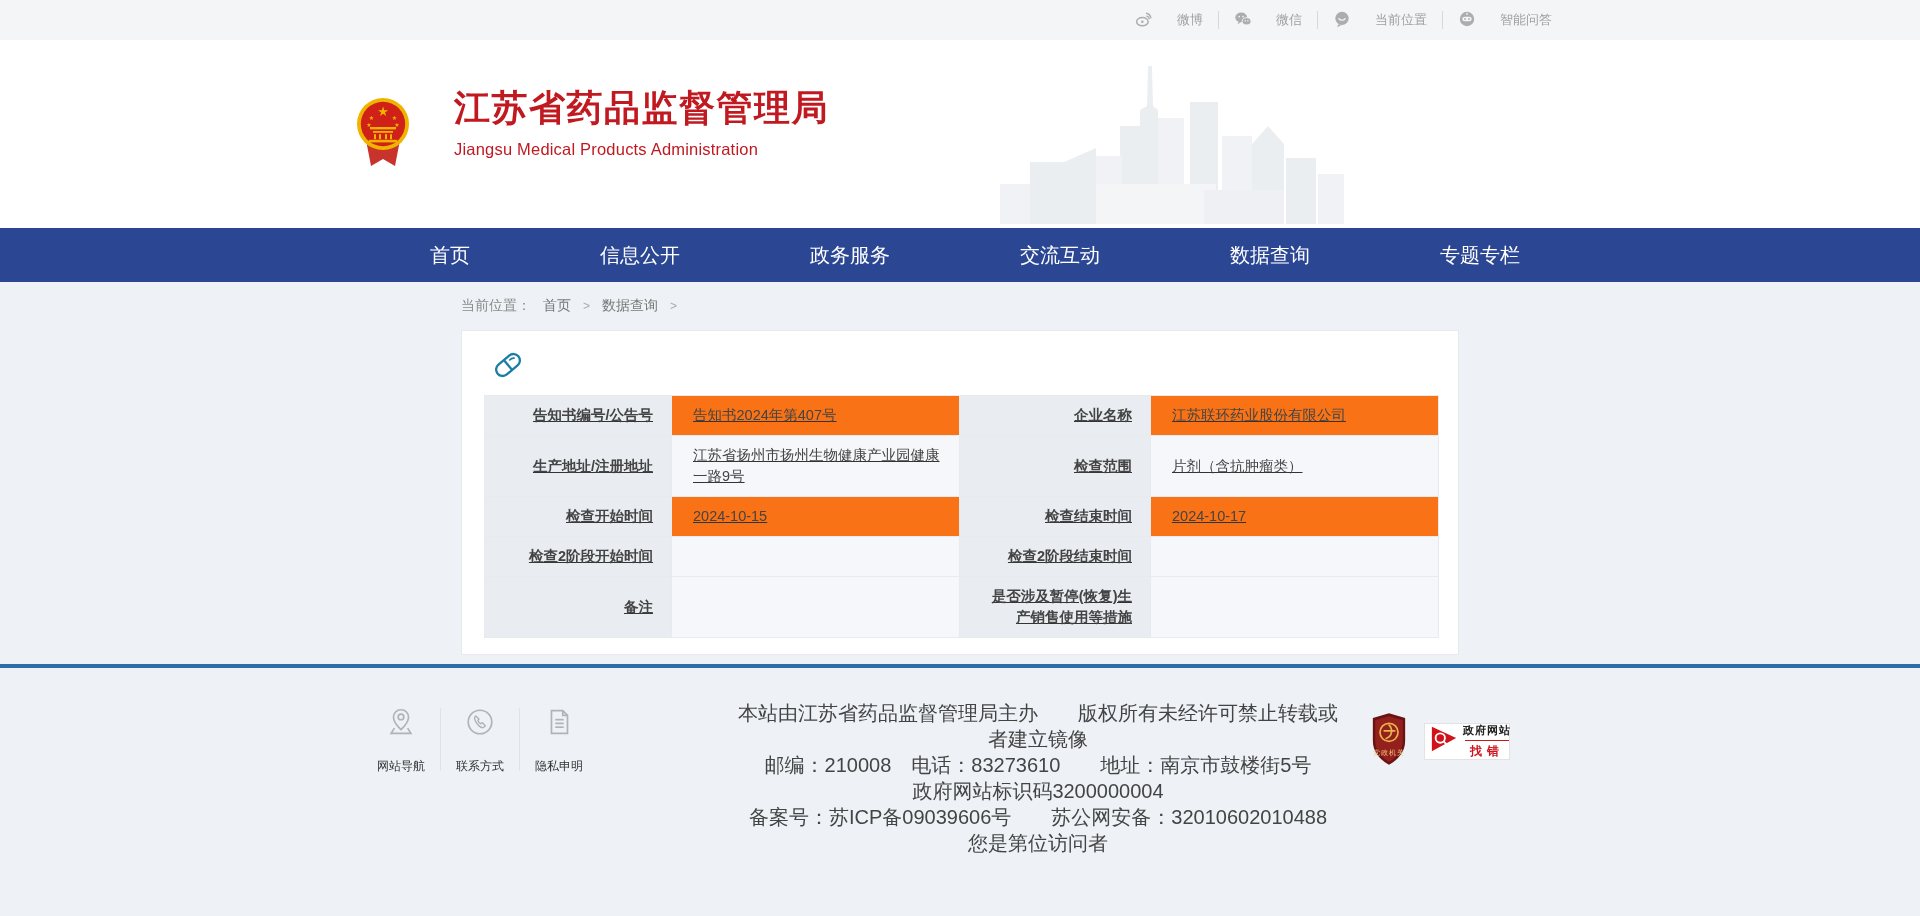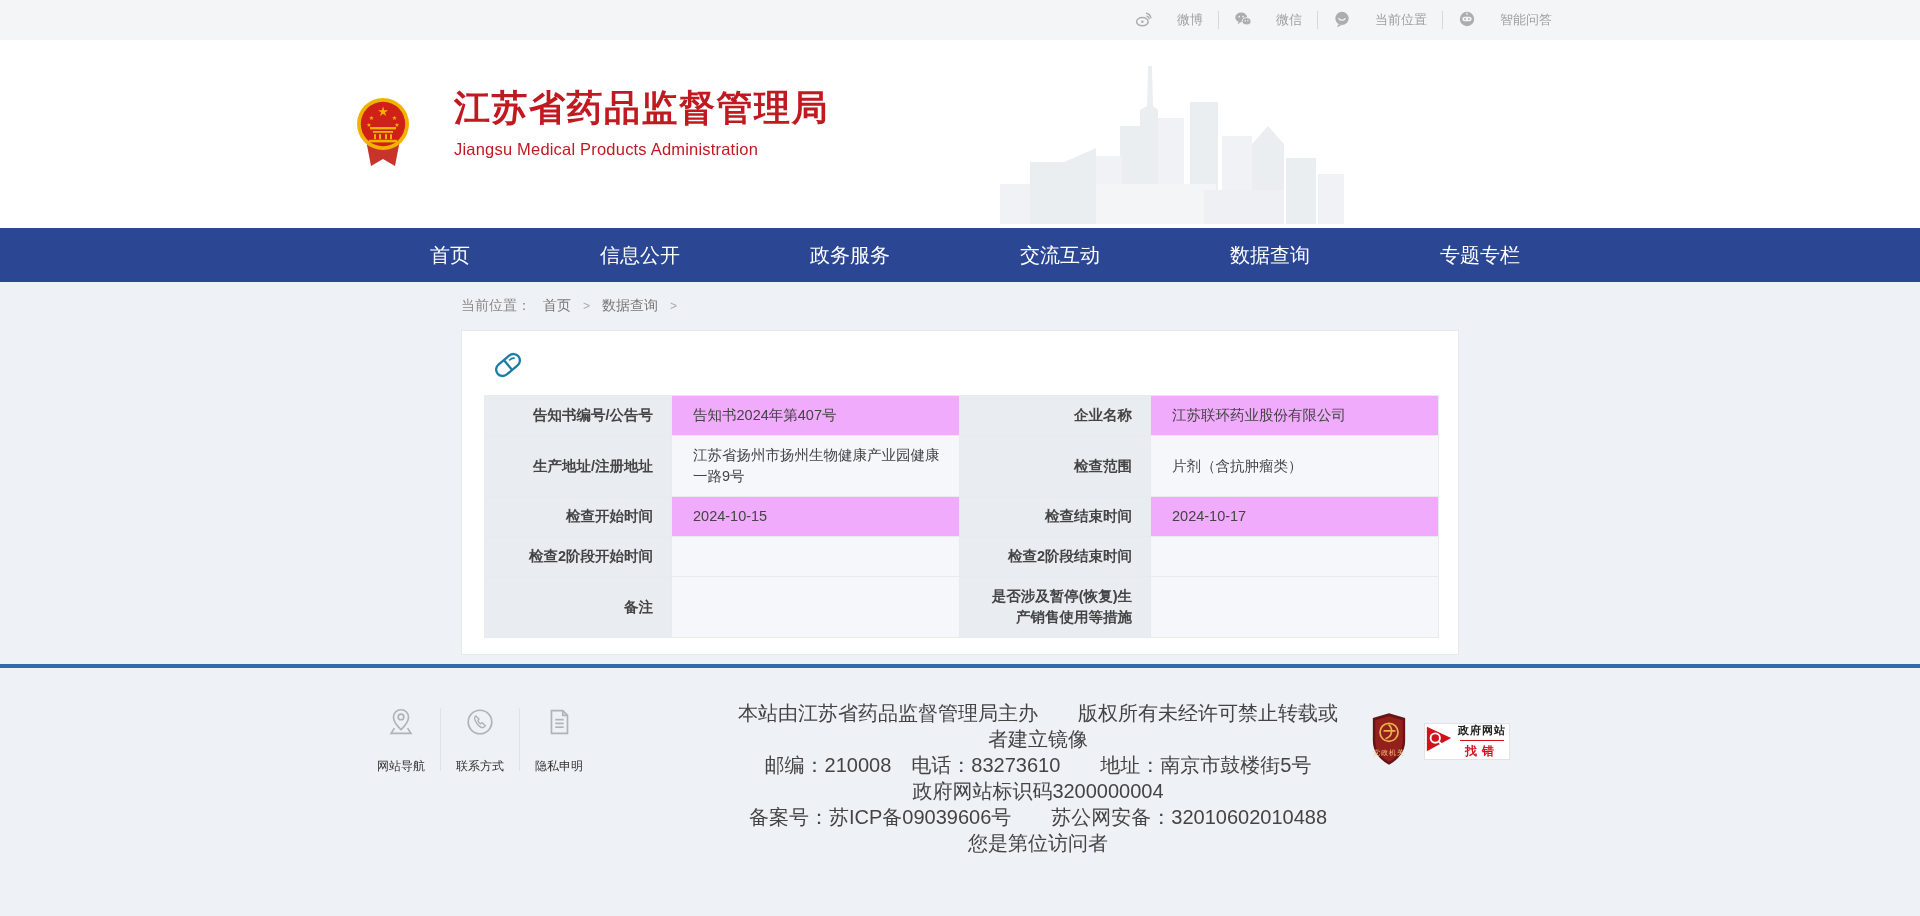--- a/index.html
+++ b/index.html
@@ -52,53 +52,53 @@
   .breadcrumb .crumb-link { color:#777; cursor:pointer; }
   .breadcrumb .crumb-sep { color:#aaa; font-size:12px; }
 
   
   .card {
     margin-top:15px; background:#ffffff; border:1px solid #e7eaed;
     padding:14px 22px 16px 22px;
   }
   .pill-wrap { padding:4px 0 10px 8px; }
 
-  table.detail { width:100%; border-collapse:collapse; table-layout:fixed; }
+  table.detail { width:100%; border-collapse:collapse; table-layout:fixed;text-decoration:underline; }
   table.detail td {
     border:1px solid #e7ebee; font-size:14.5px; color:#444;
     padding:9px 18px 9px 21px; vertical-align:middle; line-height:1.45;
     word-break:break-all;
   }
   td.lbl {
     background:#e9edf2; text-align:right; color:#333;
     padding:9px 18px 9px 10px; font-weight:bold; font-size:14.5px;
   }
   tr.alt td.val { background:#f5f7fa; }
-  tr:not(.alt) td.val { background:#f0abfc; }
+  tr:not(.alt) td.val { background:#f97316; }
 
   
   .footer-divider { height:4px; background:#2e6ca8; margin-top:9px; }
   .footer { position:relative; height:200px; }
   .footer-links {
     position:absolute; left:362px; top:36px; display:flex; align-items:stretch;
   }
   .footer-link {
     width:78px; display:flex; flex-direction:column; align-items:center;
     gap:16px; cursor:pointer; padding-top:2px;
   }
   .footer-link .flabel { font-size:12px; color:#333; white-space:nowrap; }
   .footer-link-sep { width:1px; background:#dfe2e6; margin:4px 0; }
   .footer-info {
     position:absolute; left:738px; top:32px; width:600px;
     text-align:center; font-size:20px; color:#444; line-height:26px;
   }
   .badges { position:absolute; left:1370px; top:44px; display:flex; align-items:center; gap:16px; }
   .err-badge {
     width:86px; height:37px; background:#ffffff; border:1px solid #e3e3e3;
-    display:flex; align-items:center; gap:5px; cursor:pointer;
+    display:flex; align-items:center; padding-left:5px; gap:5px; cursor:pointer;
   }
   .err-texts { display:flex; flex-direction:column; align-items:center; }
   .err-top { font-size:11px; font-weight:bold; color:#222; letter-spacing:1px; white-space:nowrap; }
   .err-line { width:44px; height:1px; background:#d0121b; margin:2px 0; }
   .err-bottom { font-size:12px; font-weight:bold; color:#d0121b; letter-spacing:5px; white-space:nowrap; }
 </style>
 </head>
 <body>
 
 <div class="topbar">

